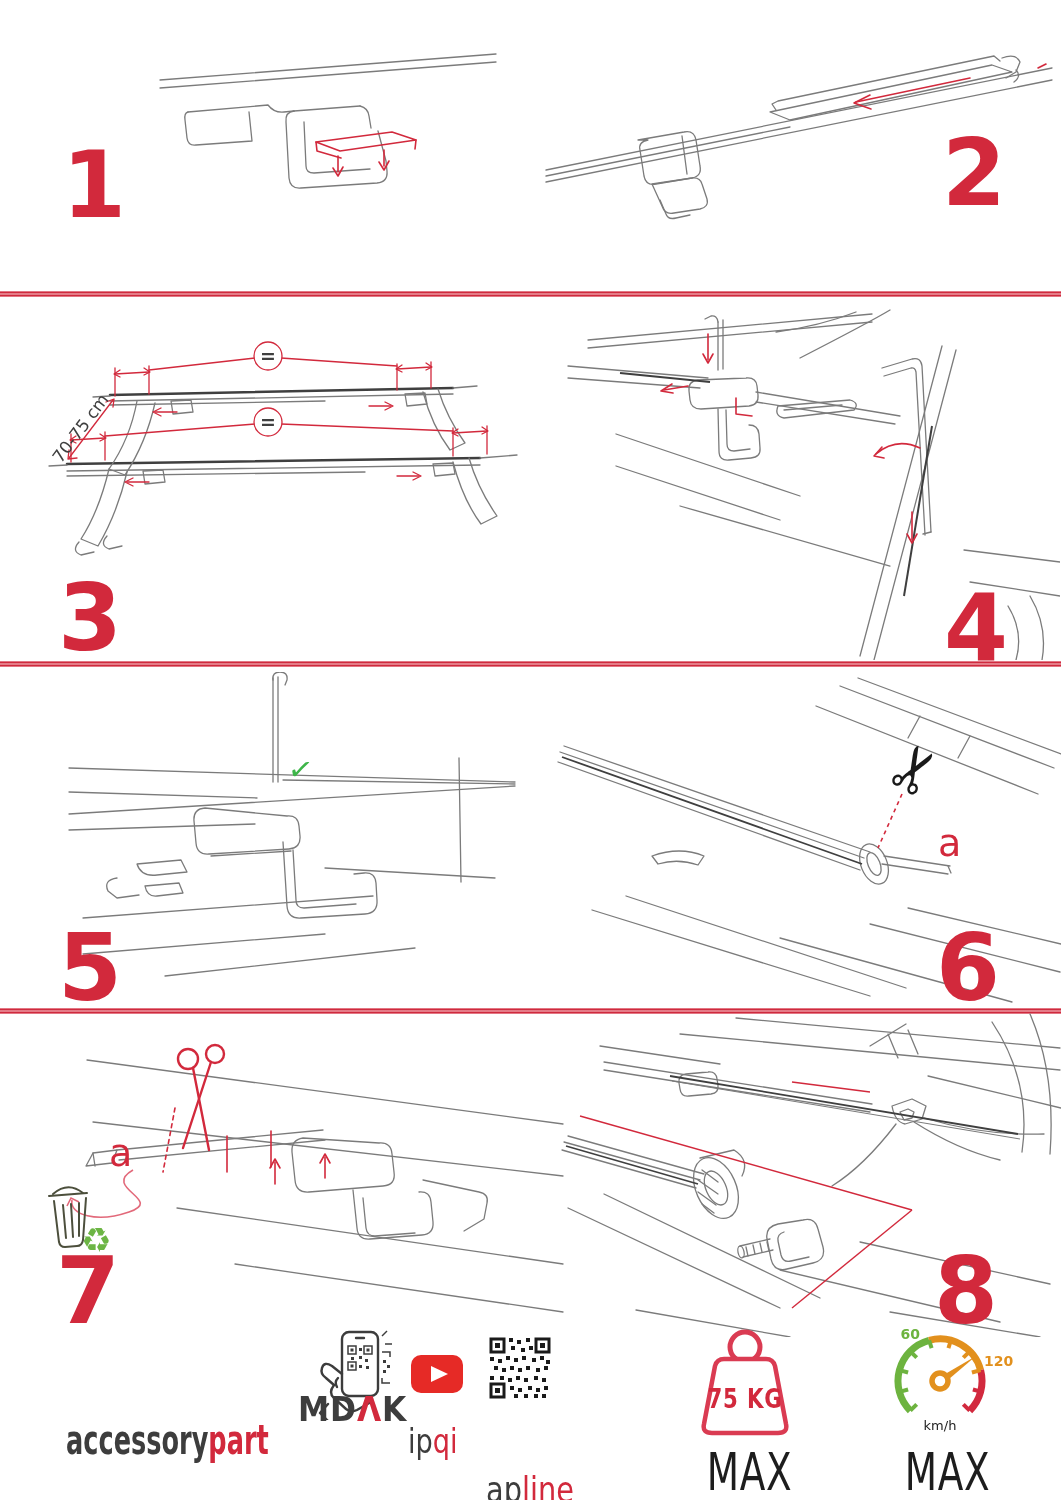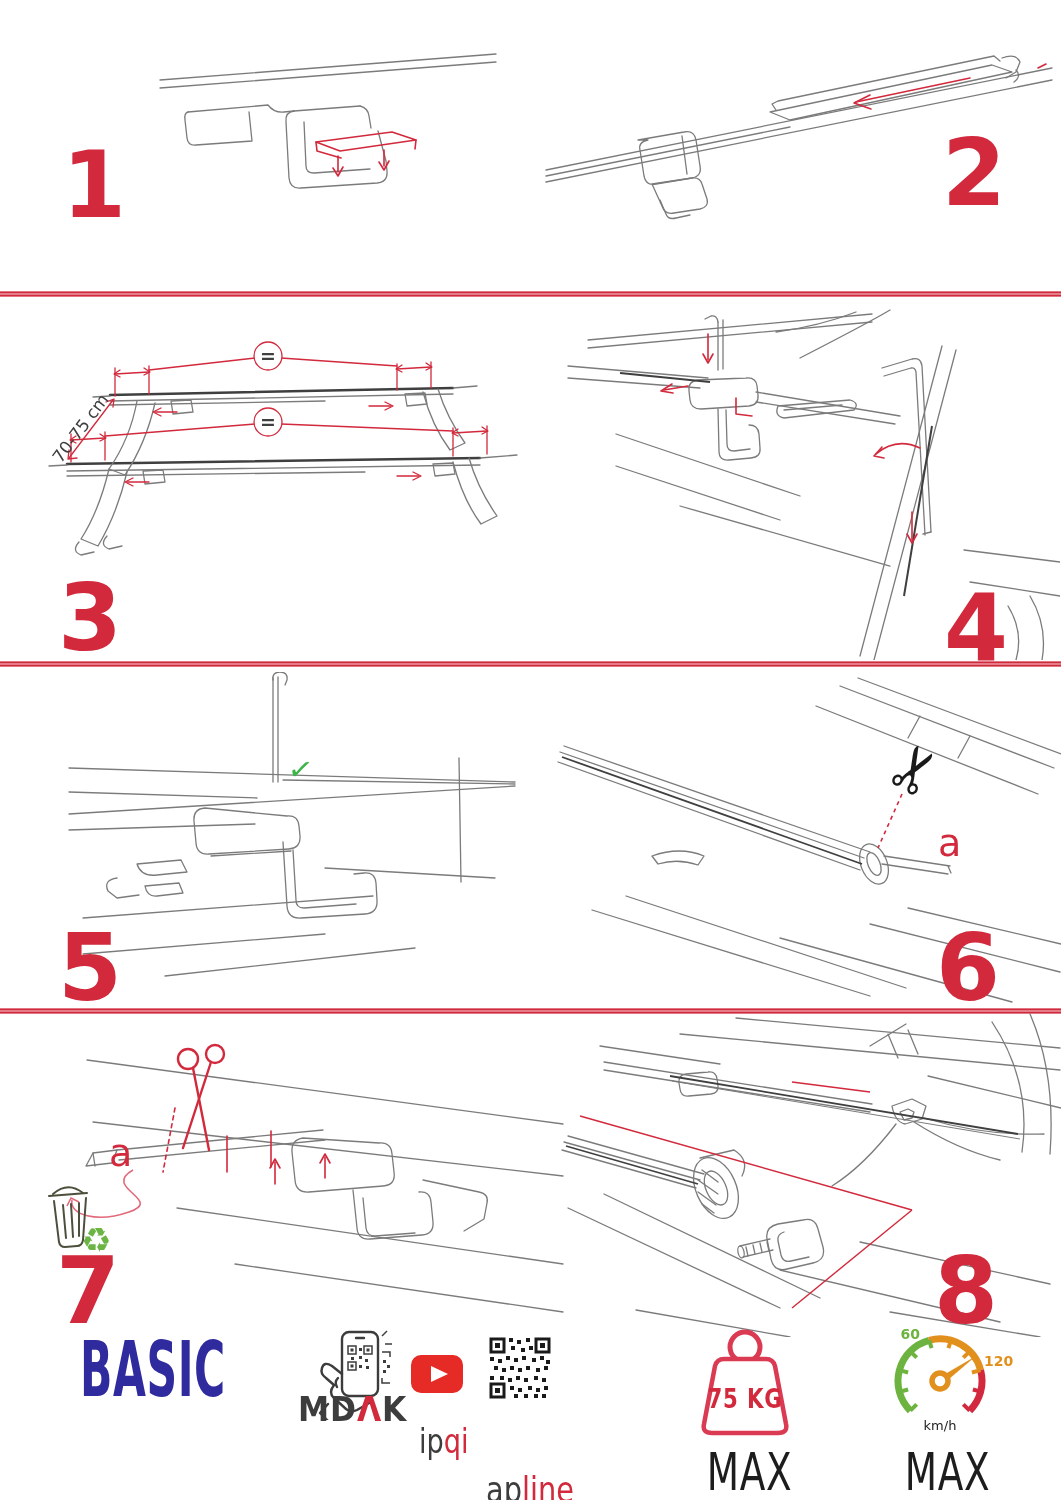--- a/index.html
+++ b/index.html
@@ -345,22 +345,22 @@
     <path d="M132 69 L480 127" stroke="#7b7b7b" stroke-width="1" fill="none"></path>
     <path d="M26 134 L158 172" stroke="#3f3f3f" stroke-width="1.6" fill="none"></path>
     <g stroke="#d2293c" stroke-width="1.4" fill="none">
       <path d="M252 70 L330 80"></path>
       <path d="M40 104 L372 198"></path>
         <path d="M252 296 L372 198"></path>
     </g>
   </svg>
   <div class="stepnum" style="left:934px;top:1246px;">8</div>
 
-  <div class="abs" style="left:80px;top:1332px;">
-    <span class="cond brand-title">BASIC</span>
+  <div class="abs" style="left:66px;top:1420px;">
+    <span class="cond brand-sub"><span>accessory</span><span class="red">part</span></span>
   </div>
 
   <svg class="abs" style="left:312px;top:1328px;" width="86" height="92" viewBox="0 0 86 92">
     <g stroke="#3c3c3c" stroke-width="2.4" fill="none" stroke-linecap="round" stroke-linejoin="round">
       <rect x="30" y="4" width="36" height="64" rx="7"></rect>
       <path d="M44 10 h8"></path>
       <path d="M30 46 l-10 -8 q-8 -5 -10 2 q-2 6 4 10 l8 7"></path>
       <path d="M22 57 q-6 8 0 13 l12 11 q5 4 11 1 l14 -8"></path>
       <path d="M16 76 l-8 9 14 14 9 -10"></path>
       <path d="M26 50 q-4 4 -1 9"></path>
@@ -390,21 +390,21 @@
     </g>
   </svg>
   <div class="abs" style="left:298px;top:1392px;">
     <span class="cond logo-word" style="font-weight:bold;letter-spacing:1px;transform:scaleX(0.92);"><span>MD</span><span class="red">Λ</span><span>K</span></span>
   </div>
 
   <svg class="abs" style="left:410px;top:1354px;" width="54" height="40" viewBox="0 0 54 40">
     <rect x="1" y="1" width="52" height="38" rx="10" fill="#e62a26"></rect>
     <polygon points="21,12 38,20 21,28" fill="#ffffff"></polygon>
   </svg>
-  <div class="abs" style="left:419px;top:1424px;">
+  <div class="abs" style="left:408px;top:1424px;">
     <span class="cond logo-word" style="transform:scaleX(0.8);"><span>ip</span><span class="red">qi</span></span>
   </div>
 
   <svg class="abs" style="left:488px;top:1336px;" width="64" height="64" viewBox="0 0 64 64">
     <g stroke="#1a1a1a" stroke-width="3" fill="none">
       <rect x="3" y="3" width="13" height="13"></rect>
         <rect x="48" y="3" width="13" height="13"></rect>
         <rect x="3" y="48" width="13" height="13"></rect>
     </g>
     <g fill="#1a1a1a" stroke="none">

